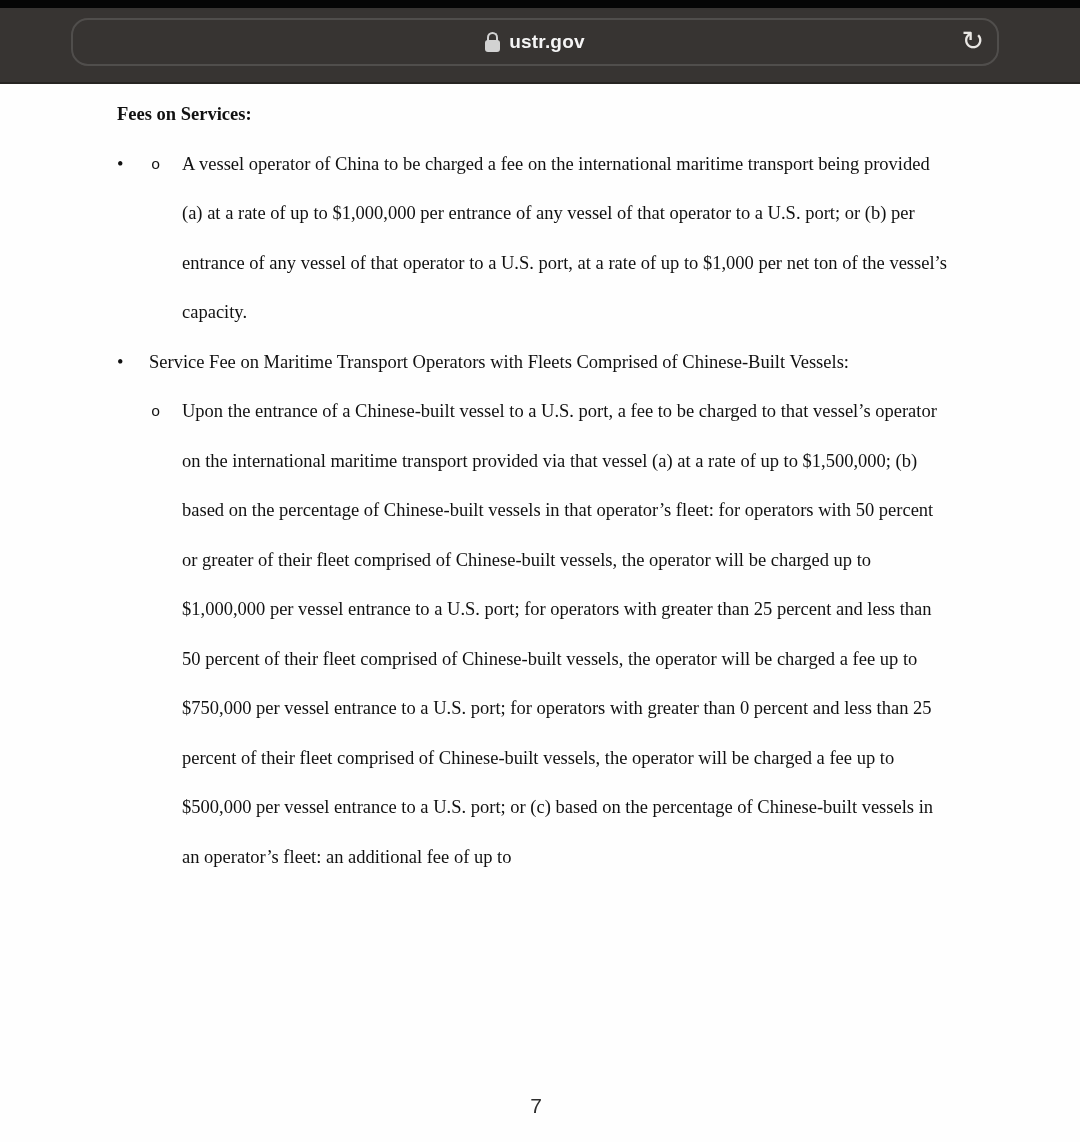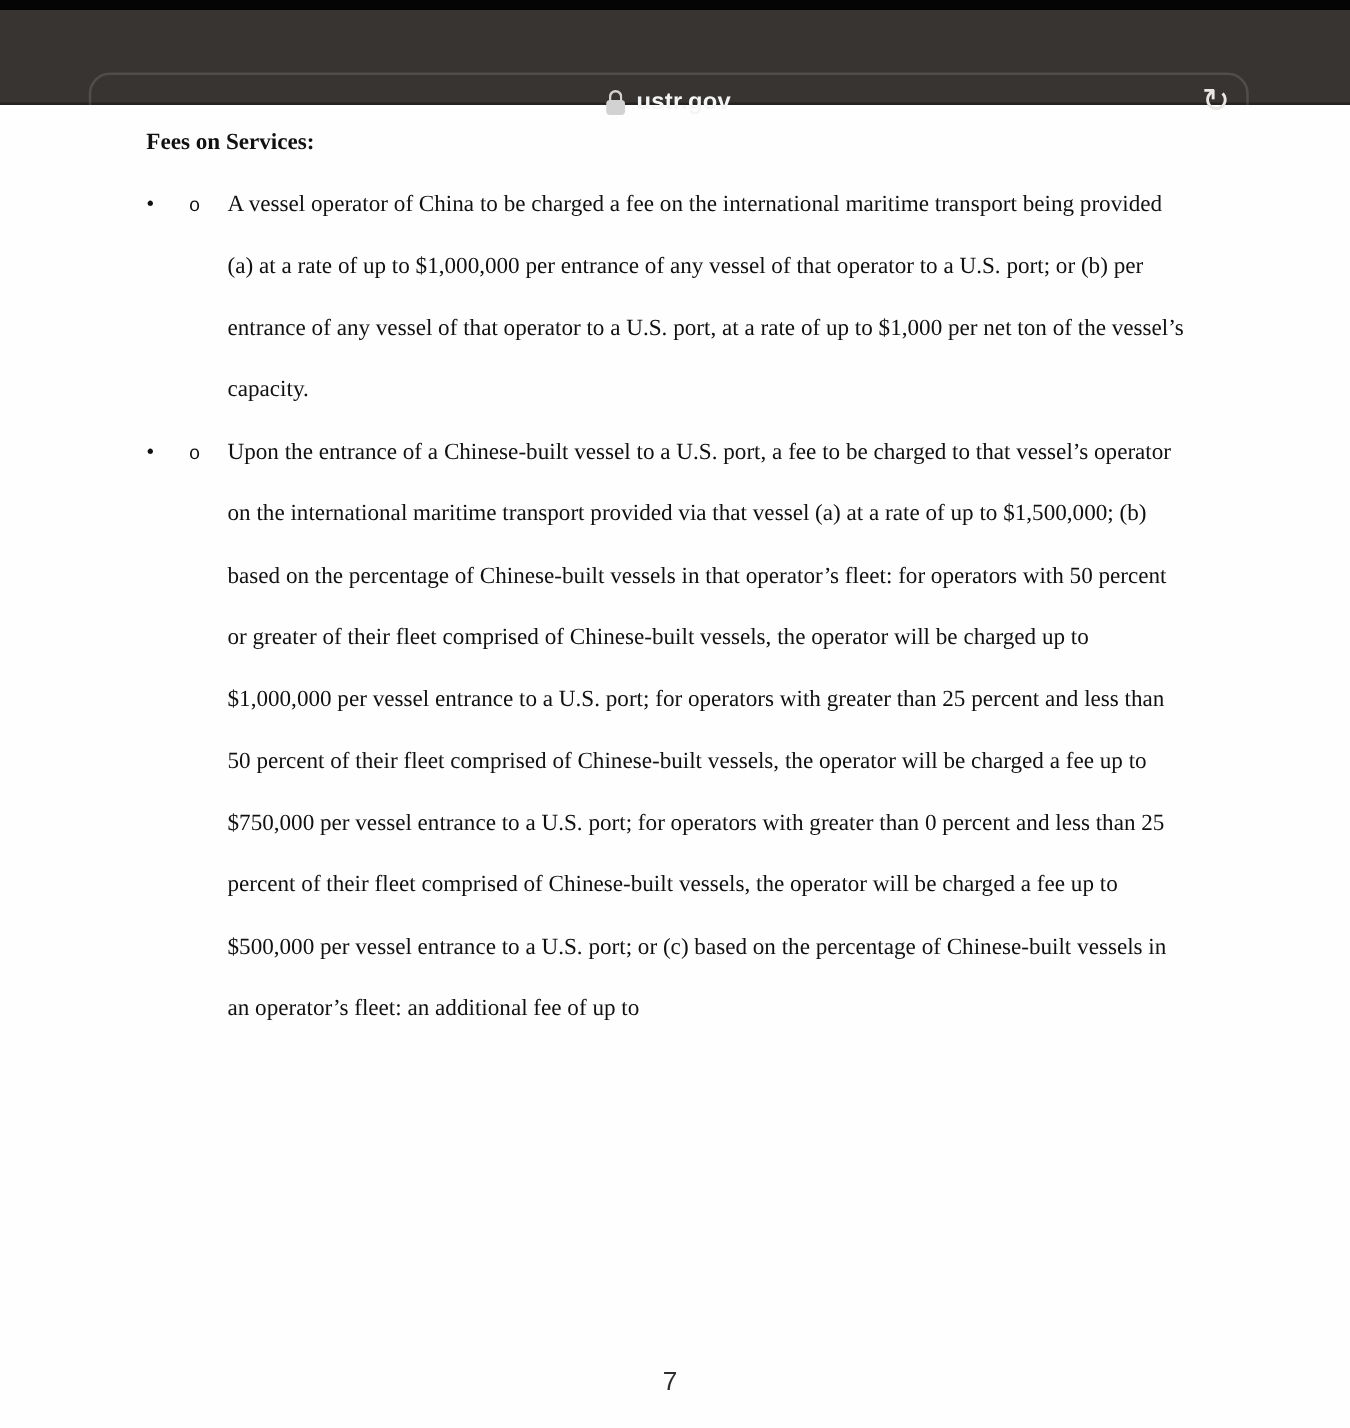--- a/index.html
+++ b/index.html
@@ -21,21 +21,21 @@
     position: absolute; top: 0; left: 0;
     width: 100%; height: 8px;
     background: #050505;
   }
   .url-bar {
     position: absolute; left: 71px; top: 18px;
     width: 928px; height: 48px;
     border: 2px solid rgba(255,255,255,0.13);
     border-radius: 17px;
     box-sizing: border-box;
-    display: flex; align-items: center; justify-content: center; margin-top: 40px;
+    display: flex; align-items: center; justify-content: center;
   }
   .url-center { display: flex; align-items: center; }
   .lock { position: relative; width: 15px; height: 20px; margin-right: 9px; display: inline-block; }
   .lock .lock-shackle {
     position: absolute; top: 0; left: 2px;
     width: 11px; height: 13px;
     border: 2px solid #d2d2d2; border-bottom: none;
     border-radius: 5.5px 5.5px 0 0;
     box-sizing: border-box;
   }
@@ -115,20 +115,21 @@
     <span class="marker">•</span>
   </div>
 
   <div class="li li-l2">
     <span class="marker marker-sub">o</span>
     <span>A vessel operator of China to be charged a fee on the international maritime transport being provided (a) at a rate of up to $1,000,000 per entrance of any vessel of that operator to a U.S. port; or (b) per entrance of any vessel of that operator to a U.S. port, at a rate of up to $1,000 per net ton of the vessel’s capacity.</span>
   </div>
 
   <div class="li li-l1">
     <span class="marker">•</span>
+    <span>Service Fee on Maritime Transport Operators with Fleets Comprised of Chinese-Built Vessels:</span>
   </div>
 
   <div class="li li-l2">
     <span class="marker marker-sub">o</span>
     <span>Upon the entrance of a Chinese-built vessel to a U.S. port, a fee to be charged to that vessel’s operator on the international maritime transport provided via that vessel (a) at a rate of up to $1,500,000; (b) based on the percentage of Chinese-built vessels in that operator’s fleet: for operators with 50 percent or greater of their fleet comprised of Chinese-built vessels, the operator will be charged up to $1,000,000 per vessel entrance to a U.S. port; for operators with greater than 25 percent and less than 50 percent of their fleet comprised of Chinese-built vessels, the operator will be charged a fee up to $750,000 per vessel entrance to a U.S. port; for operators with greater than 0 percent and less than 25 percent of their fleet comprised of Chinese-built vessels, the operator will be charged a fee up to $500,000 per vessel entrance to a U.S. port; or (c) based on the percentage of Chinese-built vessels in an operator’s fleet: an additional fee of up to</span>
   </div>
 </div>
 
 <div class="page-number">7</div>
 

